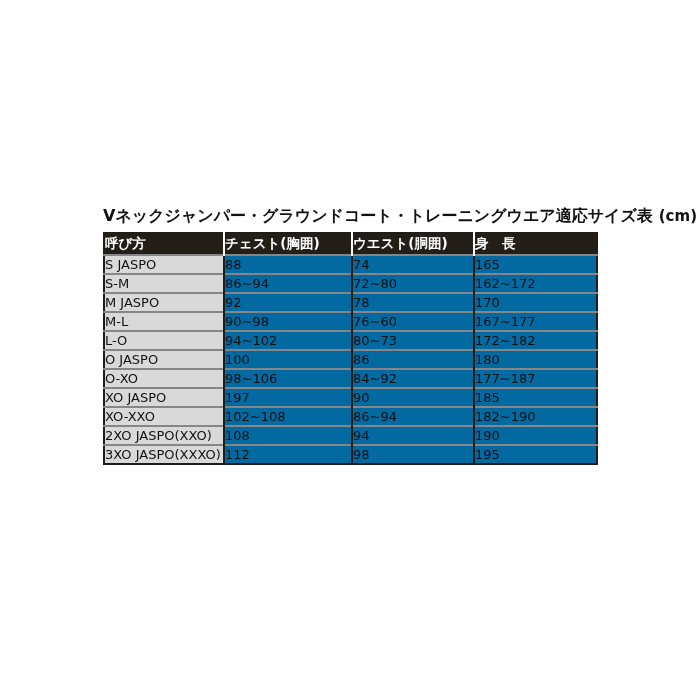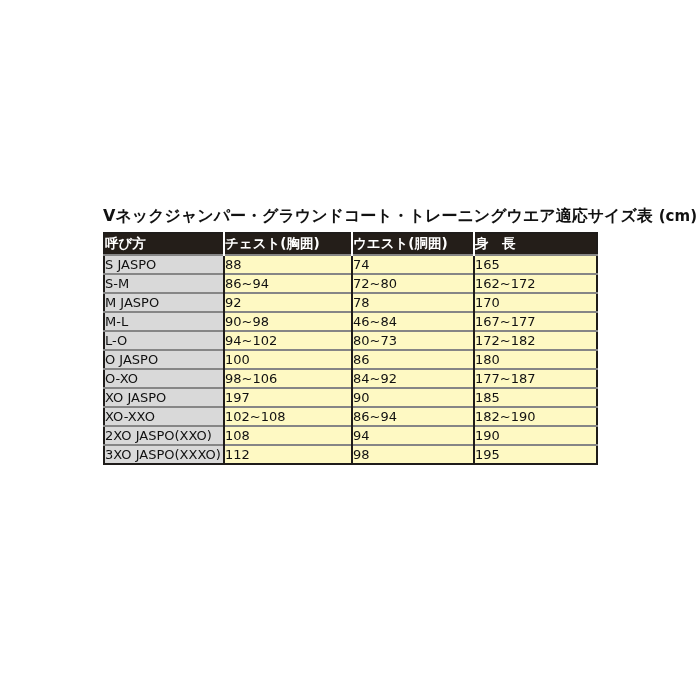--- a/index.html
+++ b/index.html
@@ -60,21 +60,21 @@
   }
   .size-table th + th {
     border-left: 2px solid var(--header-separator, #ffffff);
     margin-left: 24px;
   }
   .size-table td {
     font-size: 13px;
     color: var(--text, #111111);
     height: 17px;
     border-top: 2px solid var(--grid-light, #868686);
-    background: #fef9c3;
+    background: #0369a1;
   }
   .size-table td + td {
     border-left: 2px solid var(--grid-dark, #1a1a1a);
   }
   .size-table td:first-child {
     background: var(--label-col-bg, #d9d9d9);
   }
 </style>
 </head>
 <body>
@@ -114,21 +114,21 @@
         </tr>
         <tr>
           <td>M JASPO</td>
           <td>92</td>
           <td>78</td>
           <td>170</td>
         </tr>
         <tr>
           <td>M-L</td>
           <td>90~98</td>
-          <td>46~84</td>
+          <td>76~60</td>
           <td>167~177</td>
         </tr>
         <tr>
           <td>L-O</td>
           <td>94~102</td>
           <td>80~73</td>
           <td>172~182</td>
         </tr>
         <tr>
           <td>O JASPO</td>

